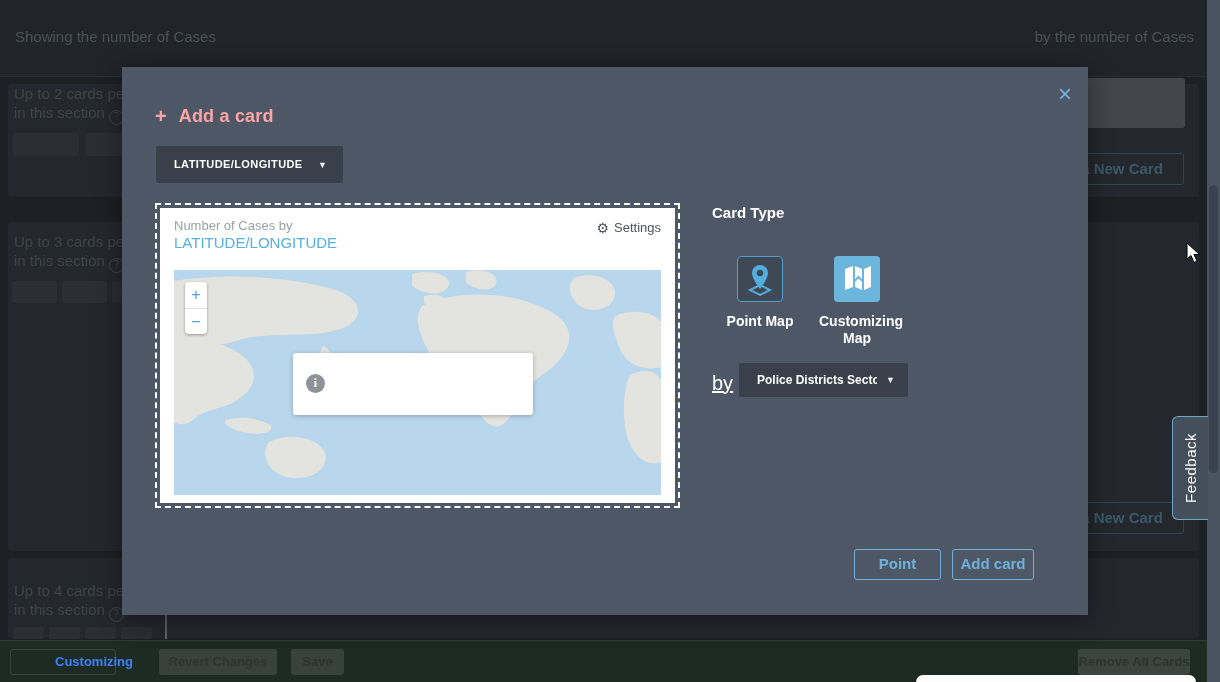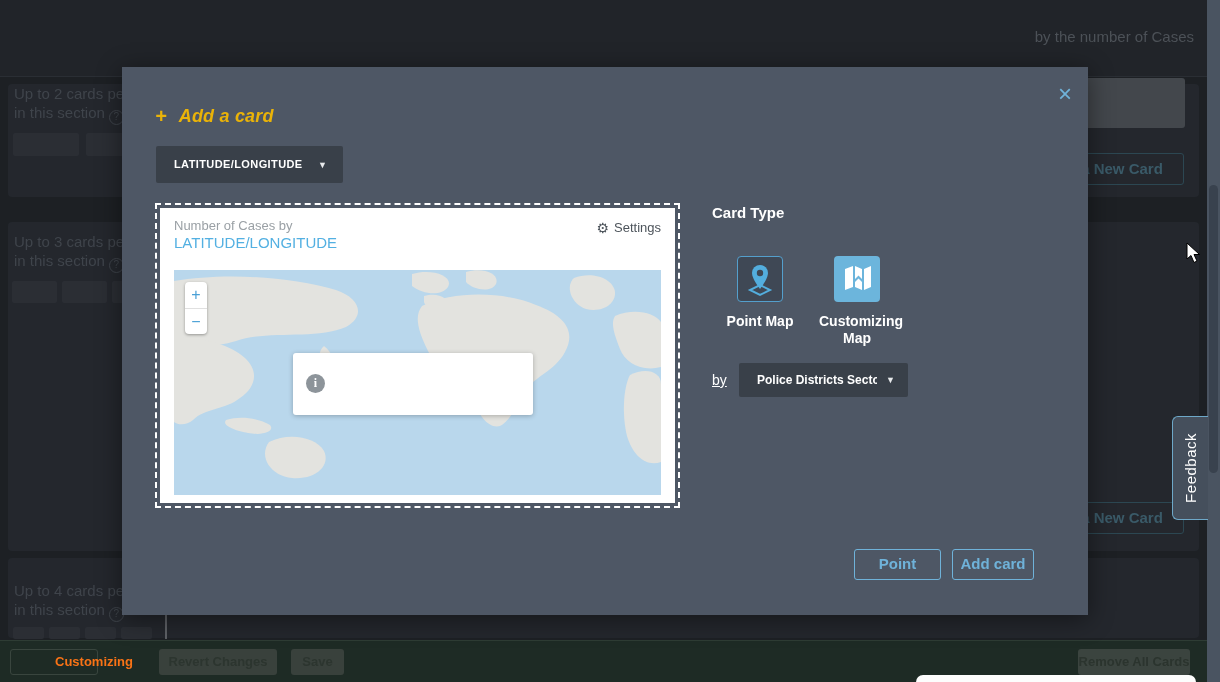--- a/index.html
+++ b/index.html
@@ -31,21 +31,21 @@
   .new-card-btn { position:absolute; left:1060px; width:124px; height:32px;
                   border:1px solid #2c4752; border-radius:3px; background:transparent;
                   color:#3a5a68; font-weight:bold; font-size:15px; text-align:center;
                   line-height:30px; }
   .ncb1 { top:153px; } .ncb2 { top:502px; }
 
   .bottombar { position:absolute; left:0; top:640px; width:1220px; height:42px;
                background:#1e2b25; border-top:1px solid #2e3c34; }
   .bb-btn { position:absolute; top:8px; height:26px; border-radius:3px; font-size:13px;
             font-weight:bold; text-align:center; line-height:26px; }
-  .bb-customizing { left:10px; width:88px; border:1.5px solid #39453e; color:#f97316; line-height:23px;padding-left:44px; }
+  .bb-customizing { left:10px; width:106px; border:1.5px solid #39453e; color:#3b82f6; line-height:23px;padding-left:44px; }
   .bb-revert { left:159px; width:118px; background:#39413c; color:#2c352f; }
   .bb-save   { left:291px; width:53px;  background:#39413c; color:#2c352f; }
   .bb-remove { left:1078px; width:112px; background:#3b443f; color:#2b342e; }
 
   .vline { position:absolute; left:165px; top:615px; width:2px; height:24px;
            background:#8e9296; opacity:.55; }
   .white-strip { position:absolute; left:916px; top:675px; width:280px; height:7px;
                  background:#fdfdfd; border-radius:8px 8px 0 0; }
 
   .feedback-tab { position:absolute; left:1172px; top:416px; width:36px; height:104px;
@@ -58,21 +58,21 @@
   .scroll-track { position:absolute; left:1207px; top:0; width:13px; height:682px;
                   background:#4a5461; z-index:25; }
   .scroll-thumb { position:absolute; left:2px; top:185px; width:9px; height:288px;
                   background:#39424e; border-radius:5px; }
 
   
   .modal { position:absolute; left:122px; top:67px; width:966px; height:548px;
            background:#4e5765; box-shadow:0 4px 24px rgba(0,0,0,.45); z-index:10; }
   .modal-close { position:absolute; left:930px; top:14px; width:26px; height:26px;
                  color:#6fb2d9; font-size:24px; line-height:26px; text-align:center; cursor:pointer; }
-  .modal-title-row { position:absolute; left:33px; top:38px; color:#eab308;font-style:italic; }
+  .modal-title-row { position:absolute; left:33px; top:38px; color:#fca5a5; }
   .modal-plus  { font-size:20px; font-weight:bold; vertical-align:-1px; }
   .modal-title { font-size:18px; font-weight:bold; margin-left:12px; letter-spacing:.2px; }
 
   .dd { background:#394049; border-radius:2px; color:#fff; position:absolute; cursor:pointer; }
   .dd-caret { position:absolute; font-size:9px; color:#e8eaec; top:50%; transform:translateY(-50%); }
   .dd1 { left:34px; top:79px; width:187px; height:37px; }
   .dd1 .dd-value { position:absolute; left:18px; top:12px; font-size:11px; font-weight:bold;
                    letter-spacing:.4px; }
   .dd1 .dd-caret { right:16px; }
   .dd2 { left:617px; top:296px; width:169px; height:34px; }
@@ -104,36 +104,37 @@
                line-height:16px; color:#8b9196; }
 
   .ct-heading { position:absolute; left:590px; top:137px; font-size:15px; font-weight:bold; color:#fff; }
   .ct-option-btn { position:absolute; top:189px; width:46px; height:46px; border-radius:4px; cursor:pointer; }
   .ct-point { left:615px; background:#3f4855; border:1px solid #549fcc; }
   .ct-choro { left:712px; background:#6cb5dc; }
   .ct-label { position:absolute; top:246px; font-size:14px; color:#fff; text-align:center;
               line-height:17px;font-weight:bold; }
   .ct-label-point { left:598px; width:80px; }
   .ct-label-choro { left:697px; width:76px; }
-  .by-label { position:absolute; left:590px; top:305px; font-size:14px; color:#fff;text-decoration:underline; }
+  .by-label { position:absolute; left:590px; top:305px; font-size:20px; color:#fff;text-decoration:underline; }
 
   .modal-btn { position:absolute; top:482px; height:31px; border:1.5px solid #6fb2d9;
                border-radius:3px; background:transparent; color:#6fb2d9; font-weight:bold;
                font-size:15px; text-align:center; line-height:28px; cursor:pointer; }
   .btn-cancel { left:732px; width:87px; }
   .btn-add    { left:830px; width:82px; }
 
   .cursor { position:absolute; left:1186px; top:242px; z-index:40; }
 </style>
 </head>
 <body>
 
 <div id="screen">
 
   <div class="topbar">
+    <span class="topbar-left">Showing the number of Cases</span>
     <span class="topbar-right">by the number of Cases</span>
   </div>
 
   <div class="section-panel panel1"></div>
   <div class="section-panel panel2"></div>
   <div class="section-panel panel3"></div>
 
   <div class="section-label" style="left:14px; top:84px;">
     <span>Up to 2 cards per</span><br>
     <span>in this section</span><span class="help-circle">?</span>

